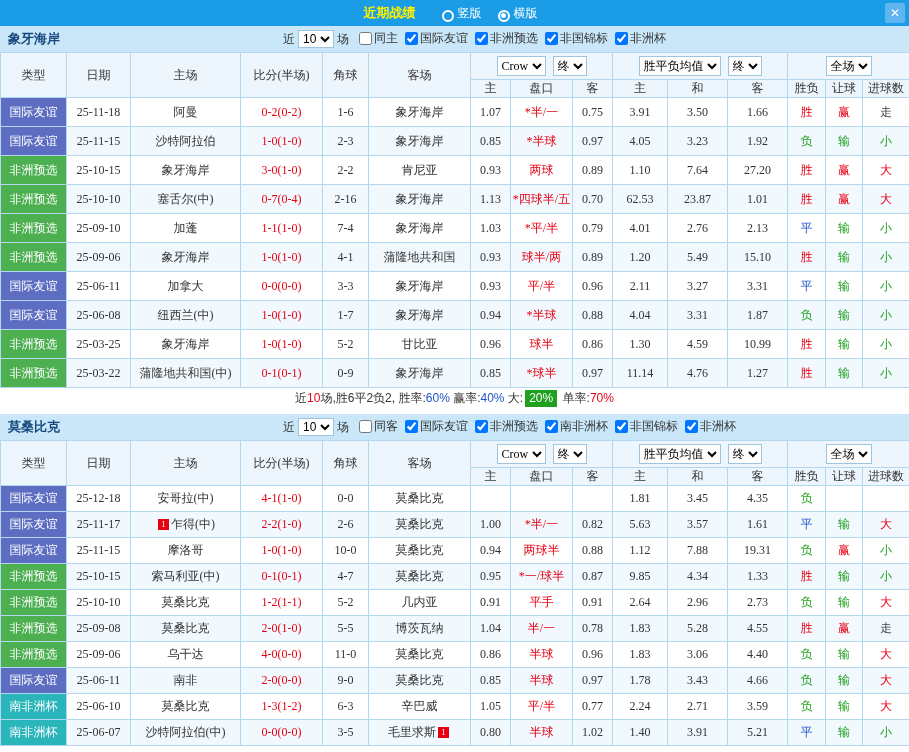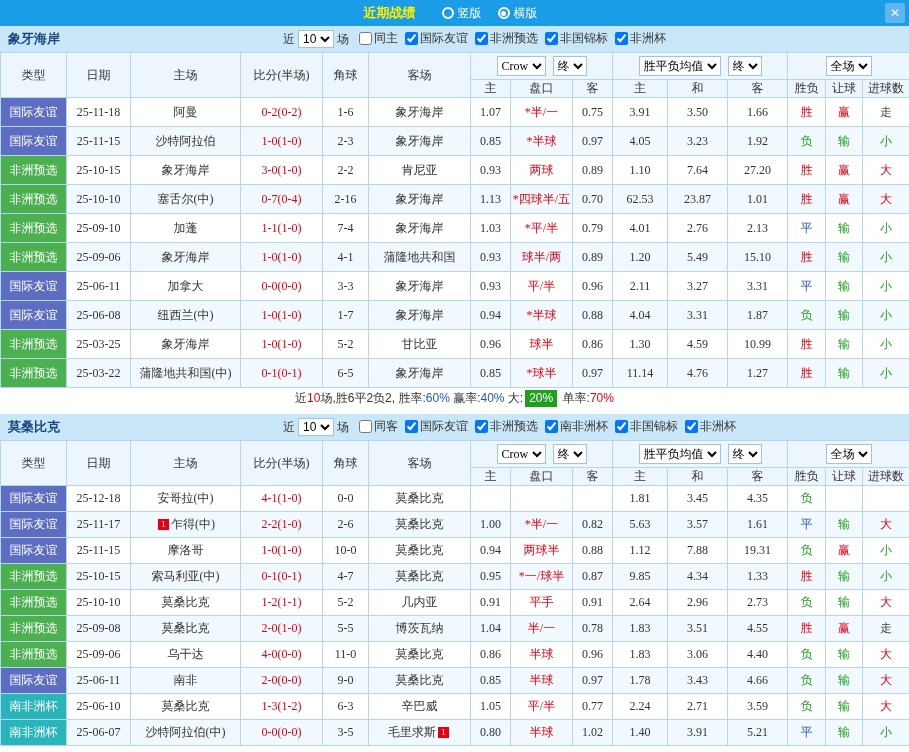--- a/index.html
+++ b/index.html
@@ -5,21 +5,21 @@
   * { margin:0; padding:0; box-sizing:border-box; }
   html,body { width:909px; height:752px; overflow:hidden; background:#fff;
     font-family:"Liberation Sans","DejaVu Sans",sans-serif; }
 
   .window { width:909px; height:752px; overflow:hidden; background:#fff; }
 
   
   .titlebar { height:26px; background:#1b9ce6; position:relative;
     display:flex; align-items:center; justify-content:center; }
   .title { color:#ffef00; font-weight:bold; font-size:13px; margin-right:18px; }
-  .radio-opt { display:inline-flex; align-items:center; color:#fff; font-size:12px;
+  .radio-opt { display:inline-flex; align-items:flex-end; color:#fff; font-size:12px;
     margin:0 8px; cursor:pointer; }
   .radio { box-sizing:border-box; width:12px; height:12px; border:2px solid #fff;
     border-radius:50%; margin-right:4px; display:inline-flex; align-items:center; justify-content:center; }
   .radio.checked::after { content:""; width:5px; height:5px; background:#fff; border-radius:50%; }
   .close-btn { position:absolute; right:4px; top:3px; width:20px; height:20px; line-height:20px;
     text-align:center; background:#5fb6ee; color:#fff; font-size:12px; border-radius:2px; cursor:pointer; }
 
   
   .section-head { height:26px; background:#c9e7f8; display:flex; align-items:center;
     padding:0 8px; font-size:12px; }
@@ -303,21 +303,21 @@
               <td>10.99</td>
               <td style="color: rgb(229, 0, 18);">胜</td>
               <td style="color: rgb(31, 160, 31);">输</td>
               <td style="color: rgb(31, 160, 31);">小</td>
             </tr>
             <tr>
               <td class="type-cell" style="background: rgb(76, 175, 80);">非洲预选</td>
               <td>25-03-22</td>
               <td><span>蒲隆地共和国(中)</span></td>
               <td class="red-text">0-1(0-1)</td>
-              <td>6-5</td>
+              <td>0-9</td>
               <td class="focus"><span>象牙海岸</span></td>
               <td>0.85</td>
               <td class="red-text">*球半</td>
               <td>0.97</td>
               <td>11.14</td>
               <td>4.76</td>
               <td>1.27</td>
               <td style="color: rgb(229, 0, 18);">胜</td>
               <td style="color: rgb(31, 160, 31);">输</td>
               <td style="color: rgb(31, 160, 31);">小</td>
@@ -494,21 +494,21 @@
               <td class="type-cell" style="background: rgb(76, 175, 80);">非洲预选</td>
               <td>25-09-08</td>
               <td class="focus"><span>莫桑比克</span></td>
               <td class="red-text">2-0(1-0)</td>
               <td>5-5</td>
               <td><span>博茨瓦纳</span></td>
               <td>1.04</td>
               <td class="red-text">半/一</td>
               <td>0.78</td>
               <td>1.83</td>
-              <td>3.51</td>
+              <td>5.28</td>
               <td>4.55</td>
               <td style="color: rgb(229, 0, 18);">胜</td>
               <td style="color: rgb(229, 0, 18);">赢</td>
               <td style="color: rgb(68, 68, 68);">走</td>
             </tr>
             <tr>
               <td class="type-cell" style="background: rgb(76, 175, 80);">非洲预选</td>
               <td>25-09-06</td>
               <td><span>乌干达</span></td>
               <td class="red-text">4-0(0-0)</td>

